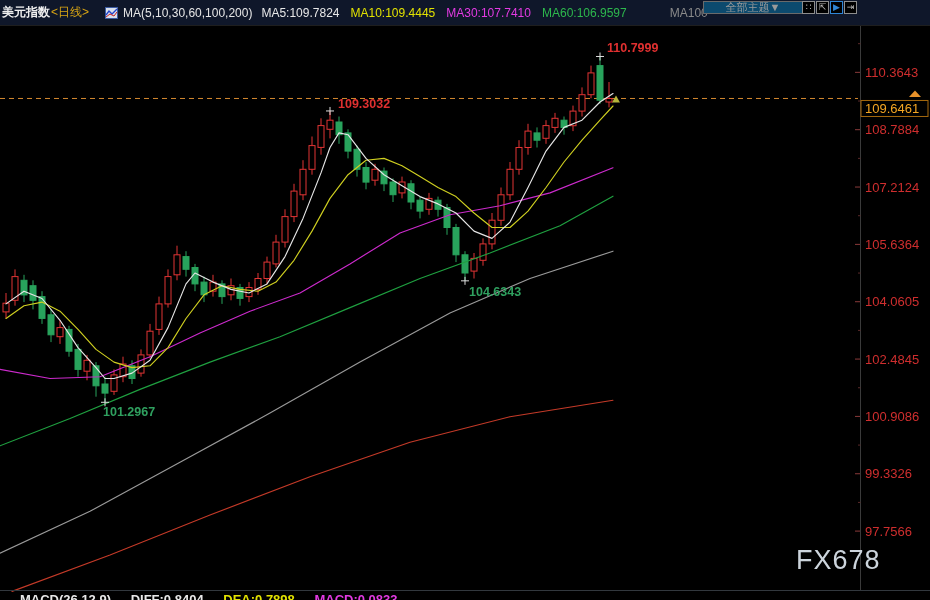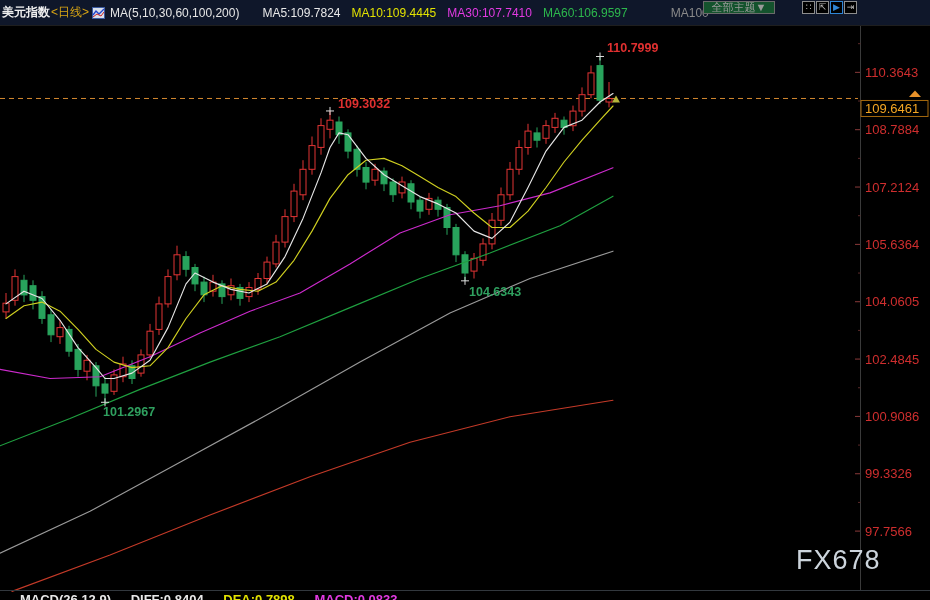--- a/index.html
+++ b/index.html
@@ -3,26 +3,26 @@
 <meta charset="utf-8">
 <style>
   *{box-sizing:border-box;margin:0;padding:0}
   html,body{background:#000}
   .app{position:relative;width:930px;height:600px;background:#000;overflow:hidden;
        font-family:"Liberation Sans",sans-serif}
   svg.chart{position:absolute;left:0;top:0;z-index:1}
   .hdr{position:absolute;top:0;left:0;width:930px;height:26px;display:flex;align-items:center;
        font-size:12px;color:#e0e0e0;background:#0f172a;border-bottom:1px solid #1e1e1e;z-index:3;white-space:nowrap}
   .hdr .sym{font-weight:700;color:#efefef;margin-left:2px}
-  .hdr .period{color:#d9a514;margin-left:1px;margin-right:3px}
+  .hdr .period{color:#d9a514;margin-left:1px;margin-right:16px}
   .hdr .icn{width:13px;height:12px;display:inline-block;margin-right:5px}
-  .hdr .maconf{color:#e6e6e6;margin-right:23px}
+  .hdr .maconf{color:#e6e6e6;margin-right:9px}
   .hdr .maval{margin-right:11px}
-  .theme{position:absolute;left:703px;top:1px;width:72px;height:13px;border:1px solid #6a6a6a;
-         color:#9a9a9a;font-size:11px;line-height:11px;text-align:center;background:#14532d;z-index:4;cursor:pointer}
+  .theme{position:absolute;left:703px;top:1px;width:100px;height:13px;border:1px solid #6a6a6a;
+         color:#9a9a9a;font-size:11px;line-height:11px;text-align:center;background:#0c4a6e;z-index:4;cursor:pointer}
   .tools{position:absolute;left:802px;top:1px;display:flex;gap:1px;z-index:4}
   .tool{width:13px;height:13px;border:1px solid #8d8d8d;color:#b8b8b8;font-size:9px;line-height:11px;
         text-align:center;background:#000;padding:0;cursor:pointer}
   .tool.active{border-color:#2f86d6;color:#2f86d6}
   .wm{position:absolute;left:796px;top:545px;font-size:27px;font-weight:400;color:#ccd4dc;
       letter-spacing:1px;z-index:2}
   .sep{position:absolute;left:0;top:590px;width:930px;height:1px;background:#32383e;z-index:3}
   .ftr{position:absolute;left:20px;top:592px;font-size:13px;font-weight:700;white-space:nowrap;z-index:3}
   .ftr span{margin-right:16px}
 </style>

